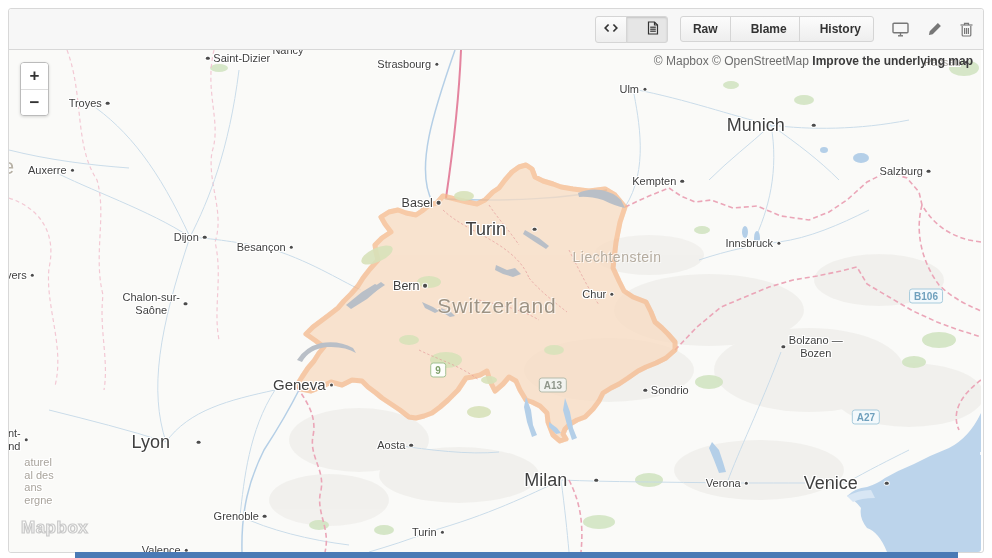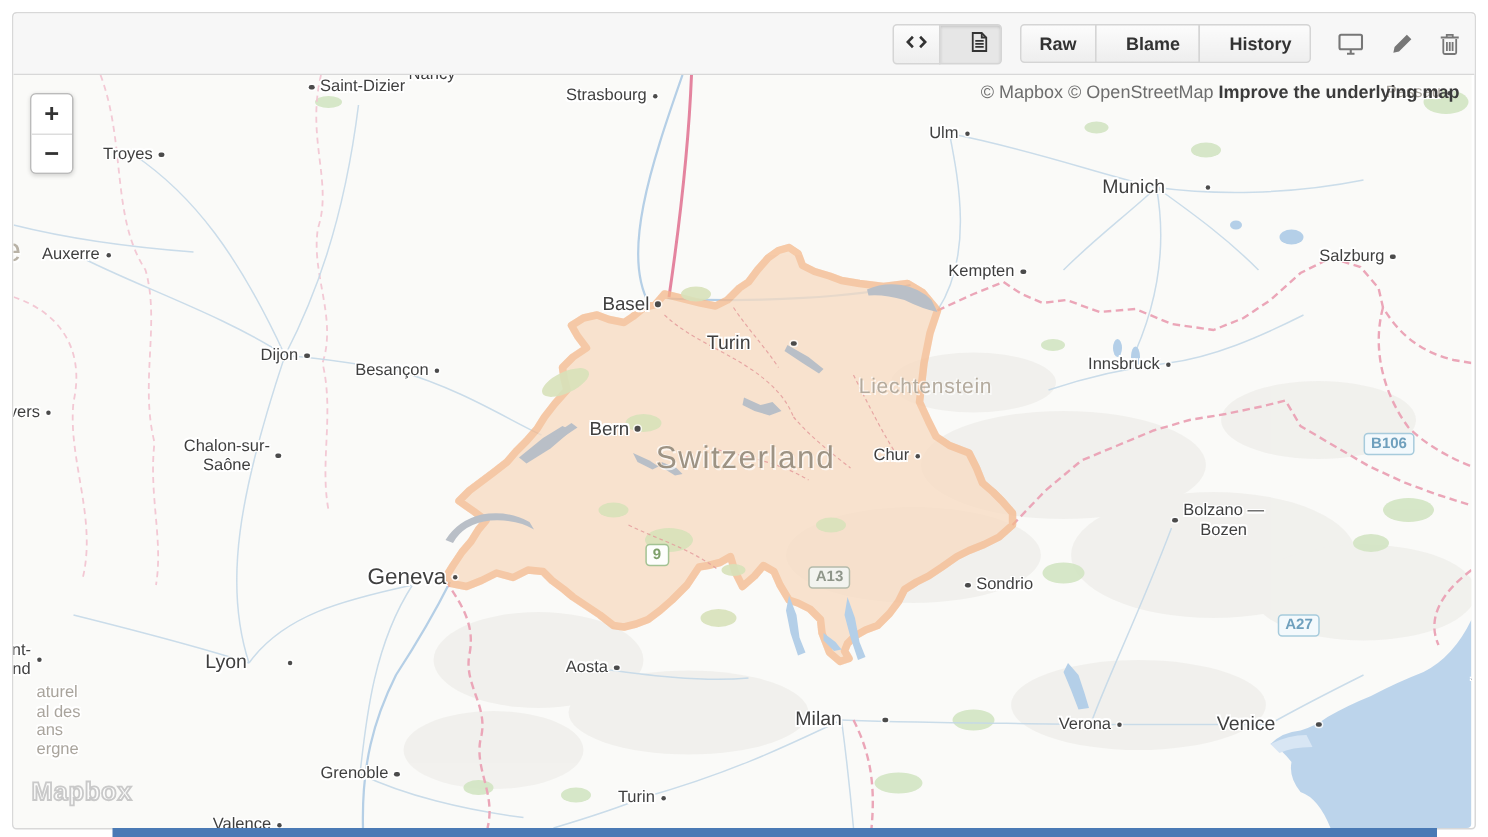--- a/index.html
+++ b/index.html
@@ -28,21 +28,21 @@
   .icon-link svg{display:block;}
   
   .map{position:relative;width:972px;height:502px;background:#fafaf8;overflow:hidden;
     border-radius:0 0 3px 3px;}
   .map svg.base{position:absolute;left:0;top:0;}
   .labels{position:absolute;left:0;top:0;width:100%;height:100%;}
   .city{position:absolute;transform:translate(-50%,-50%);display:flex;align-items:center;
     gap:4px;white-space:nowrap;color:#3f3f3f;line-height:1.15;text-align:center;
     text-shadow:1px 0 0 #fff,-1px 0 0 #fff,0 1px 0 #fff,0 -1px 0 #fff,1px 1px 0 #fff,
       -1px -1px 0 #fff,1px -1px 0 #fff,-1px 1px 0 #fff;}
-  .city.sm{font-size:11px;} .city.md{font-size:12.5px;} .city.lg{font-size:13px;gap:27px;} .city.xl{font-size:15px;}
+  .city.sm{font-size:11px;} .city.md{font-size:12.5px;} .city.lg{font-size:18px;gap:27px;} .city.xl{font-size:15px;margin-left:28px;}
   .city.muted{color:#a9a49c;padding-left:32px;}
   .dot{width:3.5px;height:3.5px;border-radius:50%;background:#4b4b4b;flex:0 0 auto;
     box-shadow:0 0 0 1px rgba(255,255,255,.8);}
   .country-label{position:absolute;transform:translate(-50%,-50%);white-space:nowrap;
     text-shadow:1px 1px 0 rgba(255,255,255,.7),-1px -1px 0 rgba(255,255,255,.7);}
   .badge{position:absolute;transform:translate(-50%,-50%);font-size:10px;font-weight:700;
     padding:0 4px;line-height:13px;border-radius:3px;border:1px solid;background:#fff;}
   .badge.green{border-color:#a3c293;color:#7fa06b;background:#fdfefc;}
   .badge.gray{border-color:#b5bbab;color:#8f968a;background:#f2f3ef;}
   .badge.blue{border-color:#a7cbdc;color:#6fa0bd;background:#f3f9fc;}
@@ -312,21 +312,21 @@
           <span class="dot"></span>
         </div>
         <div class="city sm" style="left: 8px; top: 225px;">
           <span>evers</span>
           <span class="dot"></span>
         </div>
         <div class="city md" style="left: 401px; top: 236px;">
           <span>Bern</span>
           <span class="dot"></span>
         </div>
-        <div class="city sm" style="left: 589px; top: 254px;">
+        <div class="city sm" style="left: 589px; top: 244px;">
           <span>Chur</span>
           <span class="dot"></span>
         </div>
         <div class="city sm" style="left: 146px; top: 254px;">
           <span>Chalon-sur-<br>Saône</span>
           <span class="dot"></span>
         </div>
         <div class="city sm" style="left: 803px; top: 297px;">
           <span class="dot"></span>
           <span>Bolzano —<br>Bozen</span>

